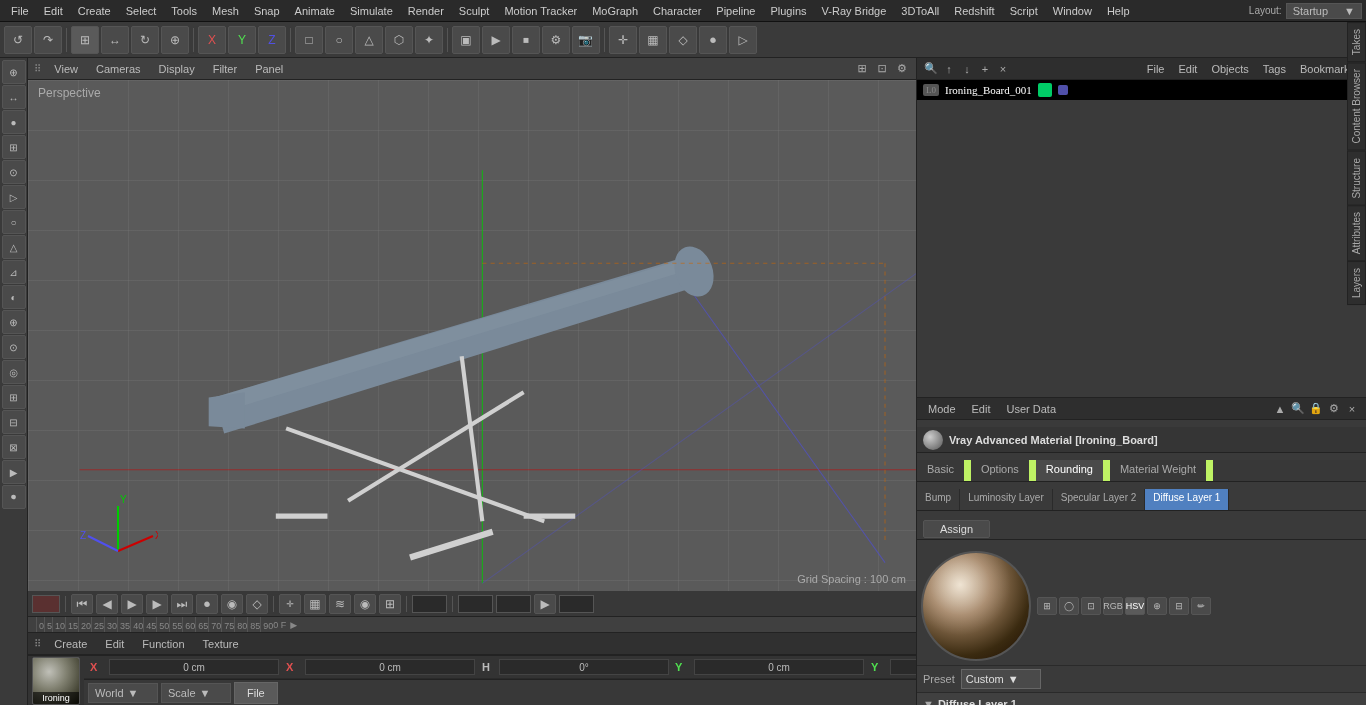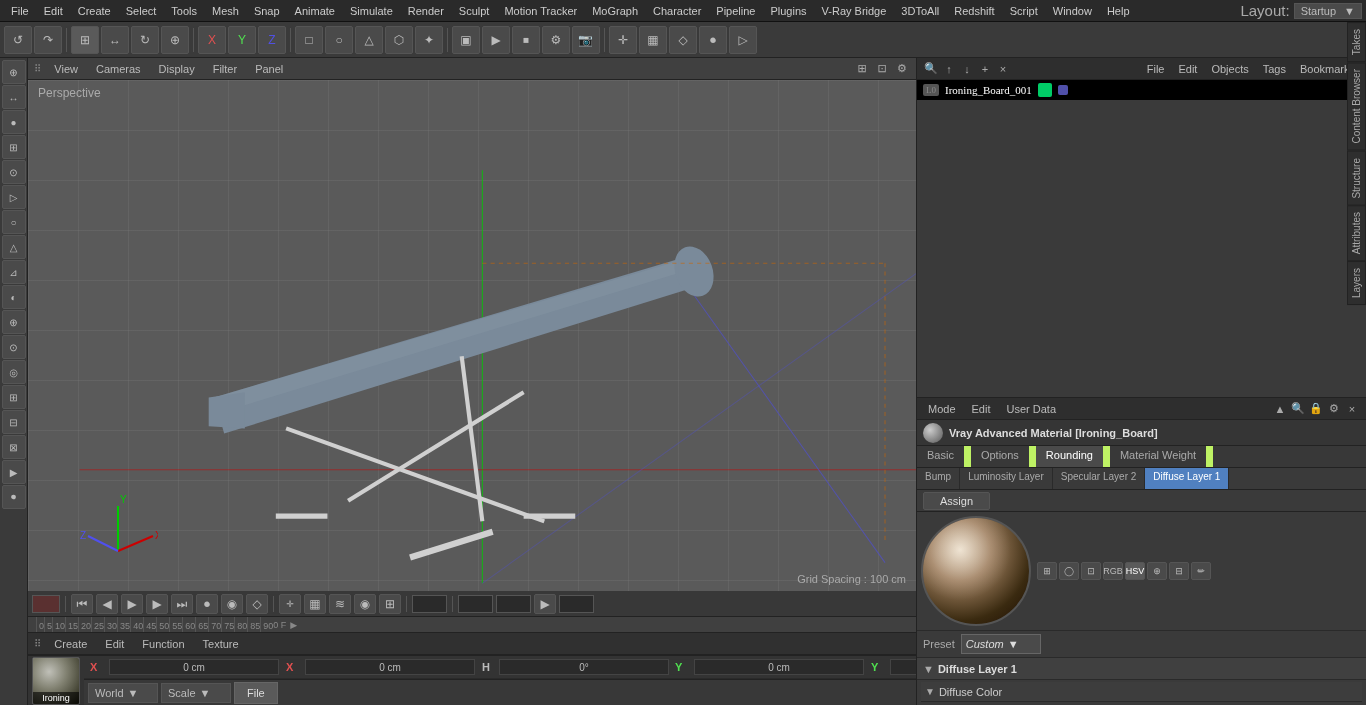--- a/index.html
+++ b/index.html
@@ -275,20 +275,21 @@
       height: 14px;
       border-radius: 2px;
     }
 
     
     #attr-manager {
       flex: 1;
       display: flex;
       flex-direction: column;
       overflow: hidden;
+      gap: 7px;
     }
     #attr-header {
       height: 22px;
       background: #2e2e2e;
       display: flex;
       align-items: center;
       padding: 0 6px;
       gap: 6px;
       border-bottom: 1px solid #222;
     }
@@ -389,21 +390,20 @@
       border: 1px solid #666;
       color: #ddd;
       font-size: 11px;
       padding: 1px 4px;
       cursor: pointer;
       display: flex;
       align-items: center;
       gap: 4px;
       height: 20px;
       min-width: 80px;
-      font-style: italic;
     }
 
     
     #diffuse-header {
       height: 22px;
       background: #404040;
       display: flex;
       align-items: center;
       padding: 0 6px;
       gap: 4px;
@@ -580,22 +580,22 @@
     <span class="menu-item">Pipeline</span>
     <span class="menu-item">Plugins</span>
     <span class="menu-item">V-Ray Bridge</span>
     <span class="menu-item">3DToAll</span>
     <span class="menu-item">Redshift</span>
     <span class="menu-item">Script</span>
     <span class="menu-item">Window</span>
     <span class="menu-item">Help</span>
   </div>
   <div style="margin-left: auto; display: flex; align-items: center; gap: 4px;">
-    <span style="color: #aaa; font-size: 15px;">Layout:</span>
-    <div style="background: #4a4a4a; border: 1px solid #555; color: #bbb; font-size: 11px; padding: 1px 6px; cursor: pointer; display: flex; align-items: center; gap: 8px;">
+    <span style="color: #aaa; font-size: 10px;">Layout:</span>
+    <div style="background: #4a4a4a; border: 1px solid #555; color: #bbb; font-size: 11px; padding: 1px 6px; cursor: pointer; display: flex; align-items: center; gap: 16px;">
       <span>Startup</span>
       <span>▼</span>
     </div>
   </div>
 </div>
 
 <div id="toolbar">
 
   <div class="tb-btn">↺</div>
   <div class="tb-btn">↷</div>

